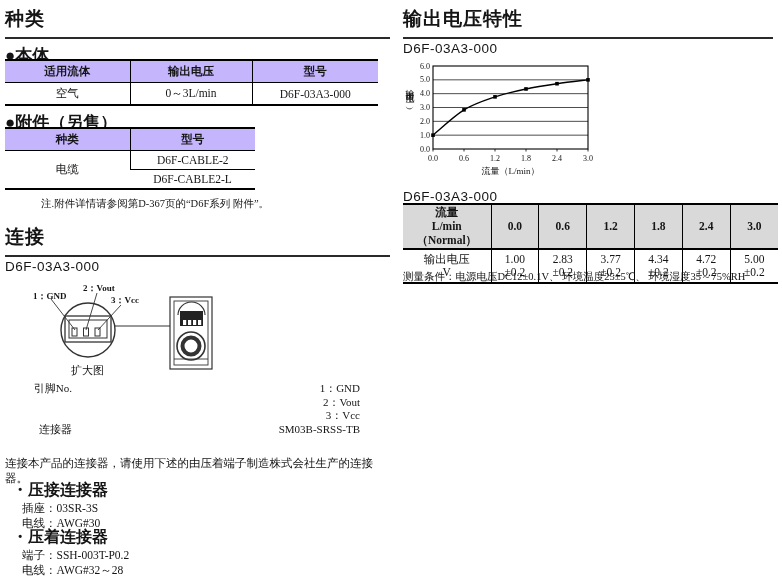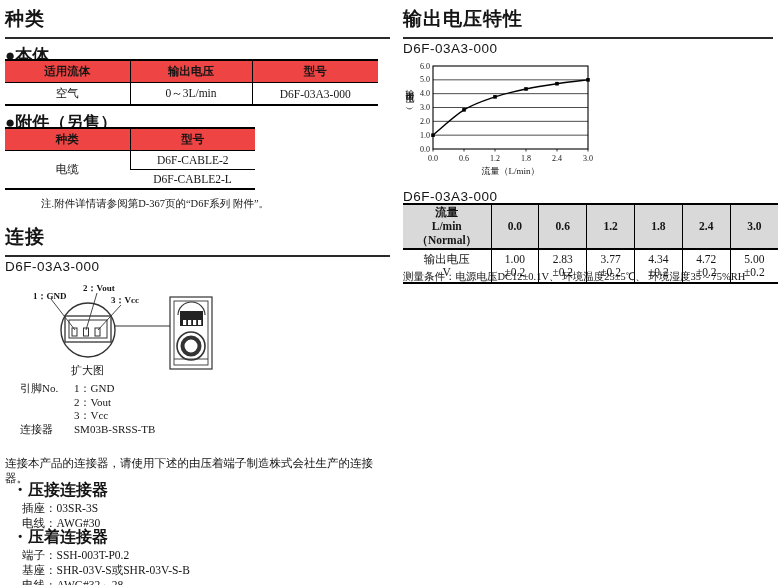--- a/index.html
+++ b/index.html
@@ -5,21 +5,21 @@
   html,body{margin:0;padding:0;}
   body{width:782px;height:585px;position:relative;background:#fff;color:#151515;
        font-family:"Liberation Serif",serif;-webkit-font-smoothing:antialiased;}
   .abs{position:absolute;}
   .h1{font-family:"Liberation Sans",sans-serif;font-weight:bold;font-size:19px;
       letter-spacing:1px;border-bottom:2.5px solid #2a2a2a;padding-bottom:5px;}
   .subhead{font-family:Liberation Serif, serif;font-weight:bold;font-size:17px;}
   .model{font-family:"Liberation Sans",sans-serif;font-size:13.5px;letter-spacing:.5px;}
   table{border-collapse:collapse;font-size:11.5px;color:#151515;}
   .tbl{border-top:2px solid #000;border-bottom:2px solid #000;}
-  .tbl th{background:#ef4444;font-weight:bold;border-bottom:1px solid #000;}
+  .tbl th{background:#c4b5fd;font-weight:bold;border-bottom:1px solid #000;}
   .tbl th,.tbl td{border-left:1px solid #000;text-align:center;padding:3px 4px;}
   .tbl th:first-child,.tbl td:first-child{border-left:none;}
   .tbl td.rowline{border-top:1px solid #000;}
   .vtbl{border-top:2px solid #000;border-bottom:2px solid #000;table-layout:fixed;}
   .vtbl th{background:#d9d9d9;font-weight:bold;border-bottom:2px solid #000;height:32px;}
   .vtbl th,.vtbl td{border-left:1px solid #000;text-align:center;padding:1px 2px;line-height:1.2;}
   .vtbl th:first-child,.vtbl td:first-child{border-left:none;}
   .vtbl td{height:30px;}
   .note{font-size:10.5px;}
   .bodytext{font-size:11.5px;}
@@ -119,21 +119,21 @@
       <line x1="159" y1="80" x2="193" y2="80" stroke-width="0.9"></line>
     </g>
 
     <text class="dlabel" x="18" y="20">1：GND</text>
     <text class="dlabel" x="68" y="12">2：Vout</text>
     <text class="dlabel" x="96" y="24">3：Vcc</text>
     <text class="dcaption" x="56" y="95">扩大图</text>
   </svg>
 </div>
 
-<div class="abs pins" style="left:20px;top:382px;width:340px;">
+<div class="abs pins" style="left:20px;top:382px;width:340px;text-align:right;">
   <div>引脚No.</div>
   <div>1：GND</div>
   <div></div>
   <div>2：Vout</div>
   <div></div>
   <div>3：Vcc</div>
   <div>连接器</div>
   <div>SM03B-SRSS-TB</div>
   <div></div>
 </div>
@@ -142,21 +142,20 @@
 
 <div class="abs" style="left:12px;top:480px;">
   <div class="crimp-title">・压接连接器</div>
   <div class="crimp-line">插座：03SR-3S</div>
   <div class="crimp-line">电线：AWG#30</div>
 </div>
 
 <div class="abs" style="left:12px;top:527px;">
   <div class="crimp-title">・压着连接器</div>
   <div class="crimp-line">端子：SSH-003T-P0.2</div>
-  <div class="crimp-line">基座：SHR-03V-S或SHR-03V-S-B</div>
   <div class="crimp-line">电线：AWG#32～28</div>
 </div>
 
 <div class="abs h1" style="left:403px;top:6px;width:370px;">输出电压特性</div>
 
 <div class="abs model" style="left:403px;top:41px;">D6F-03A3-000</div>
 
 <div class="abs" style="left:403px;top:56px;width:212px;height:130px;">
   <div class="ylabel abs" style="left:2px;top:26px;height:90px;">输出电压（V）</div>
   <svg id="chart-svg" class="abs" style="left:12px;top:0;" width="200" height="130" viewBox="0 0 200 130">

